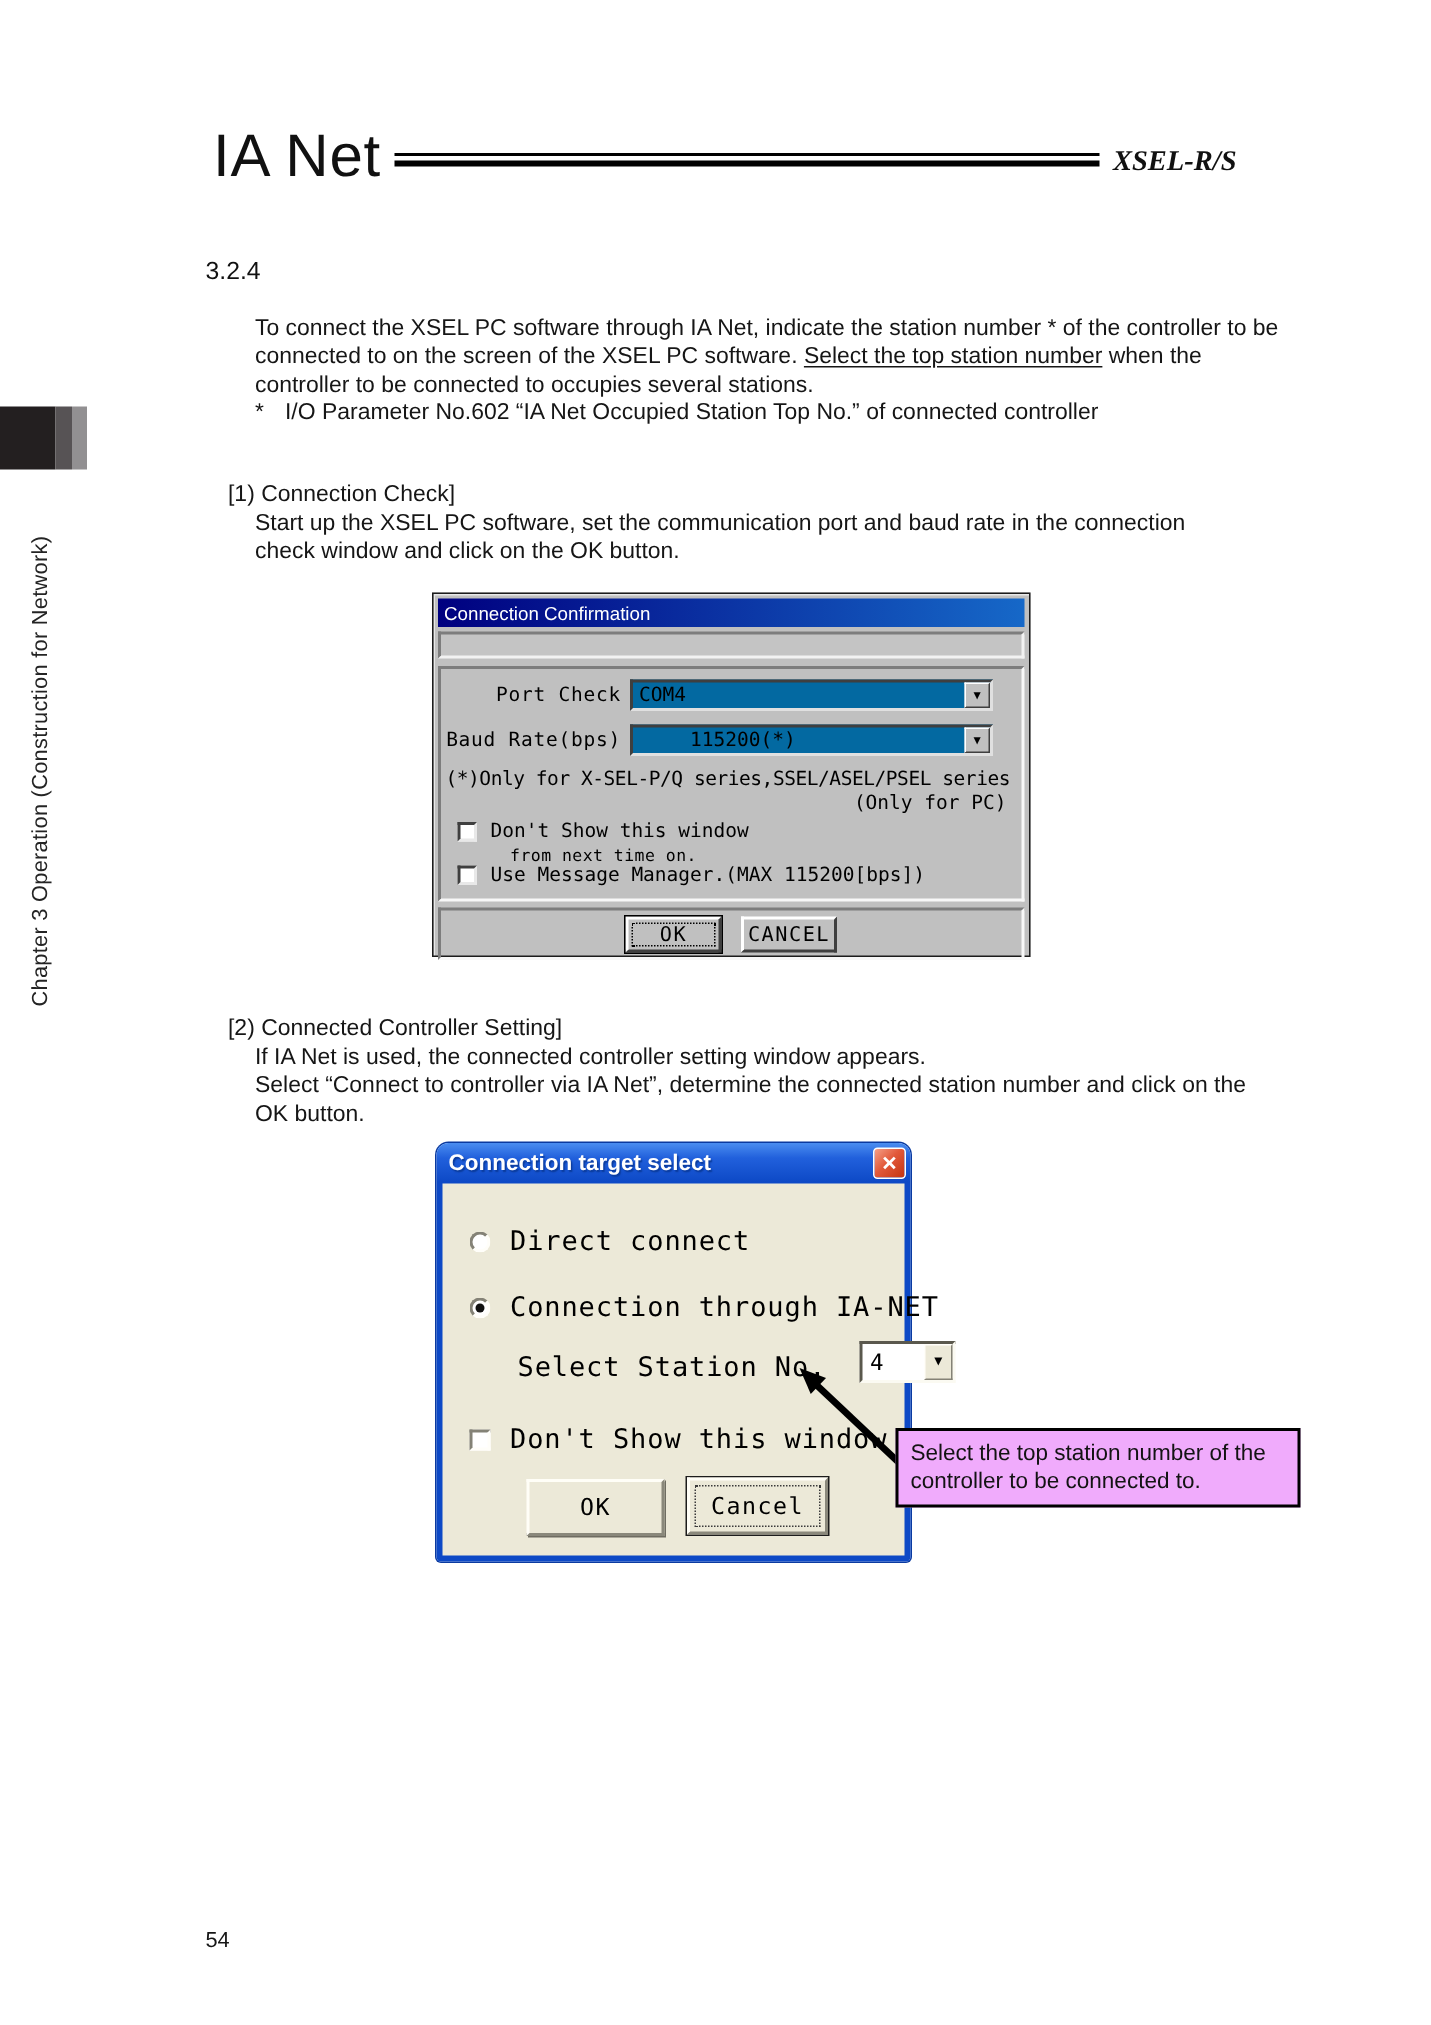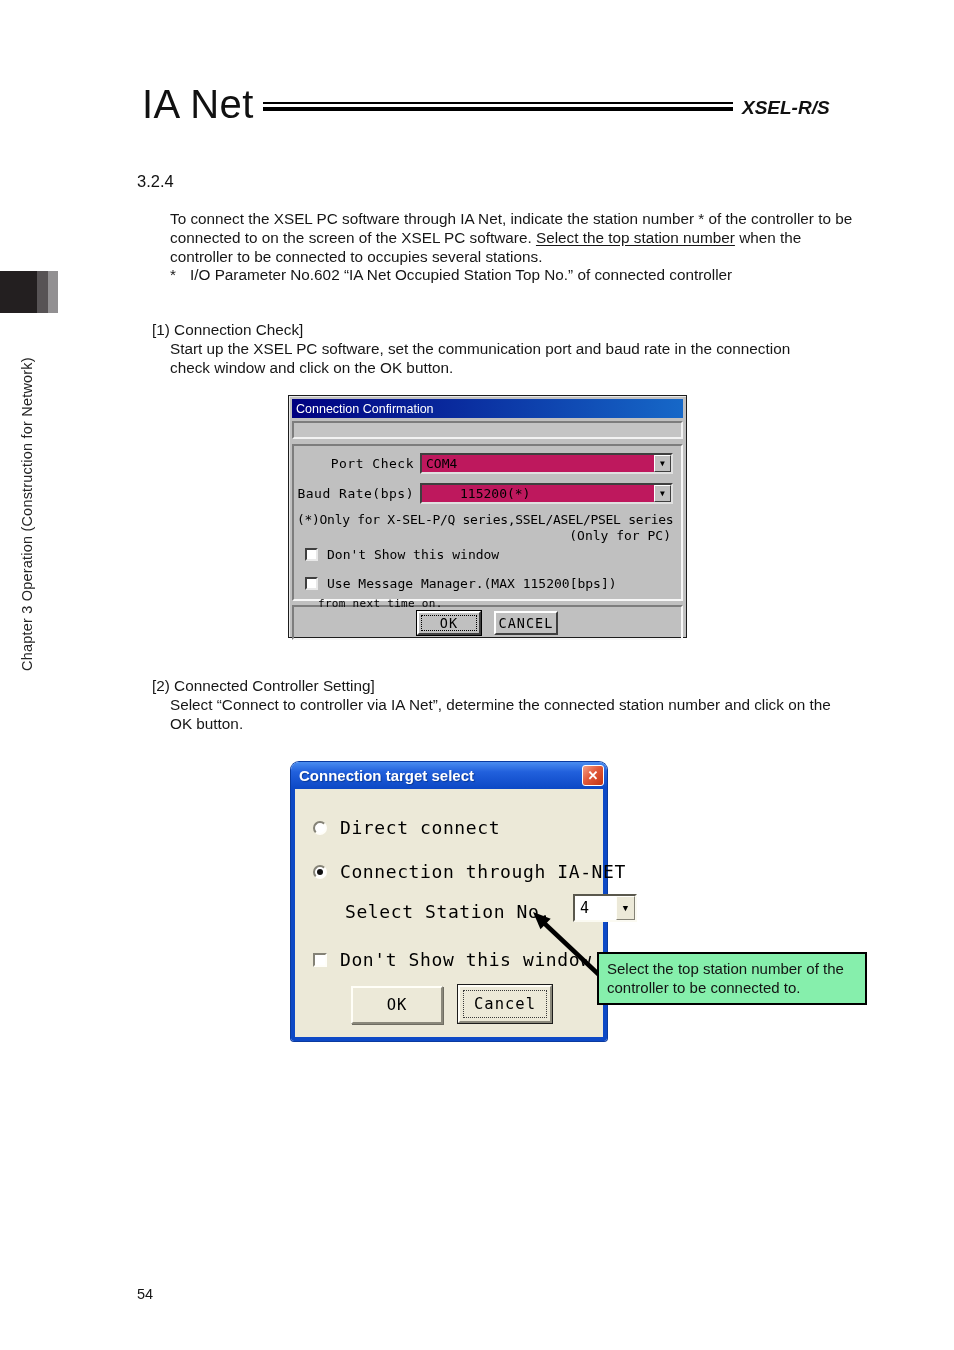--- a/index.html
+++ b/index.html
@@ -14,21 +14,21 @@
   .chapter-label { position:absolute; left:19px; top:331px; height:340px;
     writing-mode:vertical-rl; transform:rotate(180deg);
     font-size:14.5px; color:#242424; white-space:nowrap; letter-spacing:0.2px; }
 
   
   .page-title { position:absolute; left:142px; top:82px; font-size:40px; letter-spacing:0.5px; color:#111; }
   .header-rule { position:absolute; left:263px; top:102px; width:470px; }
   .header-rule .thin { height:2px; background:#000; }
   .header-rule .gap { height:3px; }
   .header-rule .thick { height:4px; background:#000; }
-  .model-label { position:absolute; left:742px; top:97px; font-size:19px; font-weight:bold; font-style:italic; color:#111; }
+  .model-label { position:absolute; left:742px; top:97px; font-size:19px; font-weight:bold; font-style:italic; color:#111;font-family:Liberation Serif, serif; }
 
   
   .section-heading { position:absolute; left:137px; top:172px; font-size:16.5px; display:flex; gap:18px; color:#111; }
   .intro { position:absolute; left:170px; top:210px; width:684px; font-size:15.3px; line-height:18.8px; }
   .intro .ul { text-decoration:underline; text-underline-offset:2px;margin-top:16px; }
   .intro-note { display:flex; }
   .intro-note .star { width:20px; }
   .step-heading { position:absolute; font-size:15.3px;text-align:center; }
   .step-body { position:absolute; font-size:15.3px; line-height:18.8px; }
 
@@ -39,31 +39,31 @@
     background:#c0c0c0; border:1px solid #1c1c1c; padding:3px;
     font-family:"DejaVu Sans Mono", monospace; font-size:13px; color:#000;
     box-shadow:inset 1px 1px 0 #e8e8e8; }
   .dlg1-titlebar { height:19px; background:linear-gradient(to right,#000080,#1668c8);
     display:flex; align-items:center; padding-left:4px; }
   .dlg1-title { color:#fff; font-family:"Liberation Sans", sans-serif; font-size:12.5px; }
   .dlg1-strip { margin-top:3px; height:18px; background:#c4c4c4;
     border:2px solid; border-color:#7d7d7d #f2f2f2 #f2f2f2 #7d7d7d; }
   .dlg1-group { margin-top:5px; height:157px; border:2px solid; border-color:#7d7d7d #f8f8f8 #f8f8f8 #7d7d7d; position:relative; }
   .field-label { position:absolute; width:120px; text-align:right; letter-spacing:0.5px; }
-  .combo { position:absolute; left:126px; right:8px; height:21px; background:#be185d;
+  .combo { position:absolute; left:126px; right:19px; height:21px; background:#0369a1;
     border:2px solid; border-color:#3f3f3f #e0e0e0 #e0e0e0 #3f3f3f; display:flex; }
   .combo-value { flex:1; padding:1px 4px; font-size:13px; }
   .combo-btn { width:17px; background:#c0c0c0; border:1px solid; border-color:#fff #3f3f3f #3f3f3f #fff;
     display:flex; align-items:center; justify-content:center; }
   .combo-btn .chev { font-size:8px; line-height:1; color:#000; }
   .dlg1-note1 { position:absolute; left:3px; top:66px; letter-spacing:-0.3px; white-space:nowrap; }
   .dlg1-note2 { position:absolute; right:10px; top:82px; }
   .chk-row { position:absolute; display:flex; align-items:center; gap:9px; }
   .chk-box { width:13px; height:13px; background:#fff; border:2px solid; border-color:#3f3f3f #e8e8e8 #e8e8e8 #3f3f3f; }
-  .chk-sub { position:absolute; left:24px; top:118px; font-size:11px; letter-spacing:0.3px;margin-top:33px; }
+  .chk-sub { position:absolute; left:46px; top:118px; font-size:11px; letter-spacing:0.3px; }
   .dlg1-btnbar { margin-top:4px; height:35px; border:2px solid; border-color:#7d7d7d #f8f8f8 #f8f8f8 #7d7d7d;
     display:flex; align-items:center; justify-content:center; gap:13px; }
   .btn1 { width:64px; height:24px; background:#c0c0c0; border:2px solid; border-color:#fff #3f3f3f #3f3f3f #fff;
     display:flex; align-items:center; justify-content:center; font-size:13.5px; letter-spacing:1px; position:relative; }
   .btn1.focused { outline:1px solid #000; }
   .btn1.focused::after { content:""; position:absolute; inset:2px; border:1px dotted #000; }
 
   
   .xp { position:absolute; left:291px; top:762px; width:316px; height:279px;
     border-radius:8px 8px 3px 3px; padding:27px 4px 4px;
@@ -94,21 +94,21 @@
   .xp-chk { width:14px; height:14px; background:#fff; border:2px solid; border-color:#848276 #fffef9 #fffef9 #848276; }
   .btn2 { position:absolute; height:38px; background:#ece9d8;
     border:2px solid; border-color:#fffef7 #8a887b #8a887b #fffef7;
     box-shadow:1px 1px 0 #6e6c61; display:flex; align-items:center; justify-content:center;
     font-size:15.5px; letter-spacing:1px; font-family:"DejaVu Sans Mono", monospace; }
   .btn2.ok { left:56px; top:197px; width:92px; }
   .btn2.cancel { left:163px; top:196px; width:94px; box-shadow:0 0 0 1px #1c1c1c; position:absolute; }
   .btn2.cancel::after { content:""; position:absolute; inset:3px; border:1px dotted #3a3a3a; }
 
   
-  .callout { position:absolute; left:597px; top:952px; width:270px; background:#86efac;
+  .callout { position:absolute; left:597px; top:952px; width:270px; background:#f0abfc;
     border:2px solid #000; padding:5px 7px 6px 8px; font-size:15px; line-height:19px; color:#131313; }
   .pointer-arrow { position:absolute; left:525px; top:910px; width:100px; height:82px; }
 </style>
 </head>
 <body>
 
 <div class="side-tab">
   <div class="s1"></div>
   <div class="s2"></div>
   <div class="s3"></div>
@@ -171,20 +171,21 @@
     </div>
   </div>
   <div class="dlg1-btnbar">
     <div class="btn1 focused">OK</div>
     <div class="btn1">CANCEL</div>
   </div>
 </div>
 
 <div class="step-heading" style="left:152px; top:677px;">[2) Connected Controller Setting]</div>
 <div class="step-body" style="left:170px; top:696px; width:672px;">
+  <div>If IA Net is used, the connected controller setting window appears.</div>
   <div>Select “Connect to controller via IA Net”, determine the connected station number and click on the OK button.</div>
 </div>
 
 <div class="xp">
   <div class="xp-titlebar">
     <span class="xp-title">Connection target select</span>
     <span class="xp-close">
         <span>✕</span>
       </span>
   </div>

